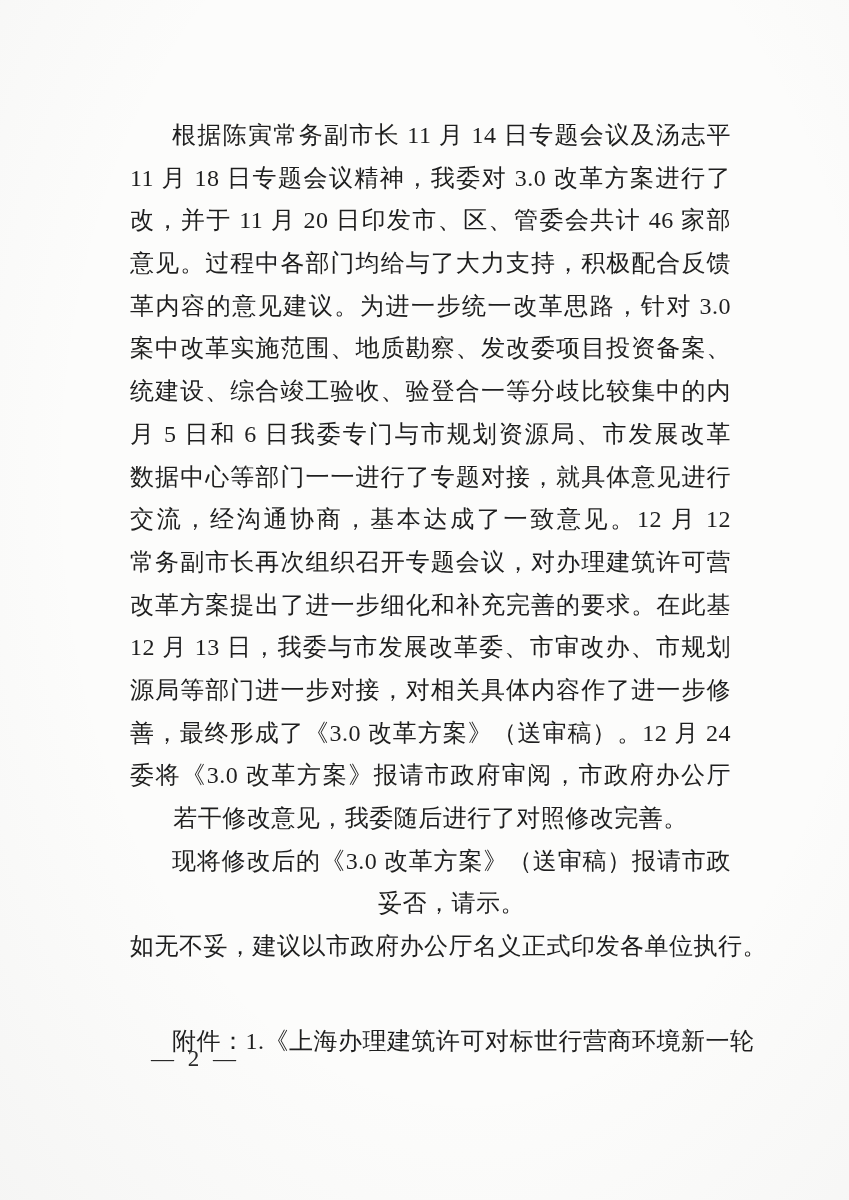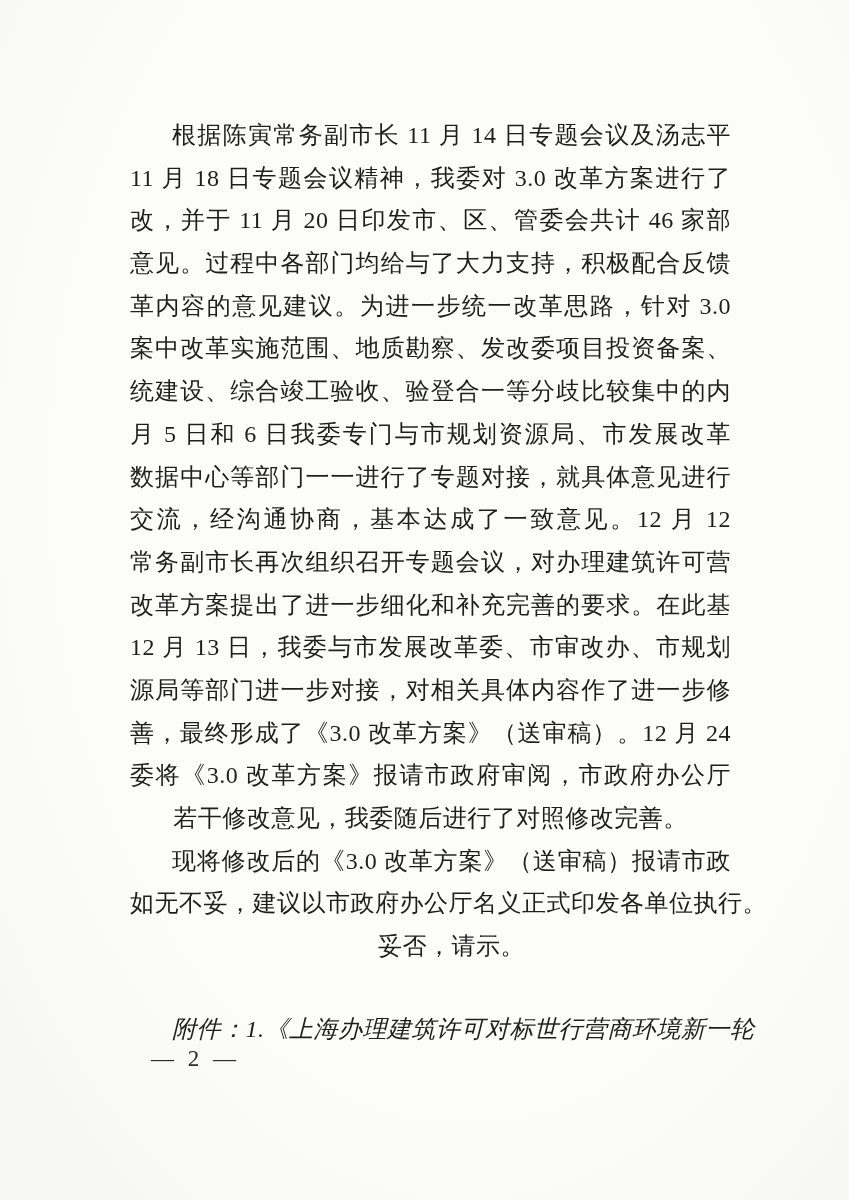--- a/index.html
+++ b/index.html
@@ -42,22 +42,21 @@
   .line.fill {
     white-space: normal;
     text-align: justify;
     text-align-last: justify;
     overflow: hidden;
   }
   .line.indent {
     text-indent: 42px;
   }
   .line.gap {
-    margin-top: 40px;
-    font-style: italic;
+    margin-top: 52px;
   }
   .page-number {
     position: absolute;
     left: 151px;
     top: 1044px;
     color: #2a2a2a;
     font-size: 23px;
     letter-spacing: 4px;
     line-height: 30px;
   }
@@ -78,18 +77,18 @@
     <div class="line fill">数据中心等部门一一进行了专题对接，就具体意见进行了深入</div>
     <div class="line fill">交流，经沟通协商，基本达成了一致意见。12 月 12 日，陈寅</div>
     <div class="line fill">常务副市长再次组织召开专题会议，对办理建筑许可营商环境</div>
     <div class="line fill">改革方案提出了进一步细化和补充完善的要求。在此基础上，</div>
     <div class="line fill">12 月 13 日，我委与市发展改革委、市审改办、市规划自然资</div>
     <div class="line fill">源局等部门进一步对接，对相关具体内容作了进一步修改完</div>
     <div class="line fill">善，最终形成了《3.0 改革方案》（送审稿）。12 月 24 日，我</div>
     <div class="line fill">委将《3.0 改革方案》报请市政府审阅，市政府办公厅提出了</div>
     <div class="line">若干修改意见，我委随后进行了对照修改完善。</div>
     <div class="line indent fill">现将修改后的《3.0 改革方案》（送审稿）报请市政府审定。</div>
+    <div class="line indent">妥否，请示。</div>
     <div class="line">如无不妥，建议以市政府办公厅名义正式印发各单位执行。</div>
-    <div class="line indent">妥否，请示。</div>
     <div class="line indent gap">附件：1.《上海办理建筑许可对标世行营商环境新一轮</div>
   </div>
   <div class="page-number">— 2 —</div>
 </div>
 
 </body></html>

